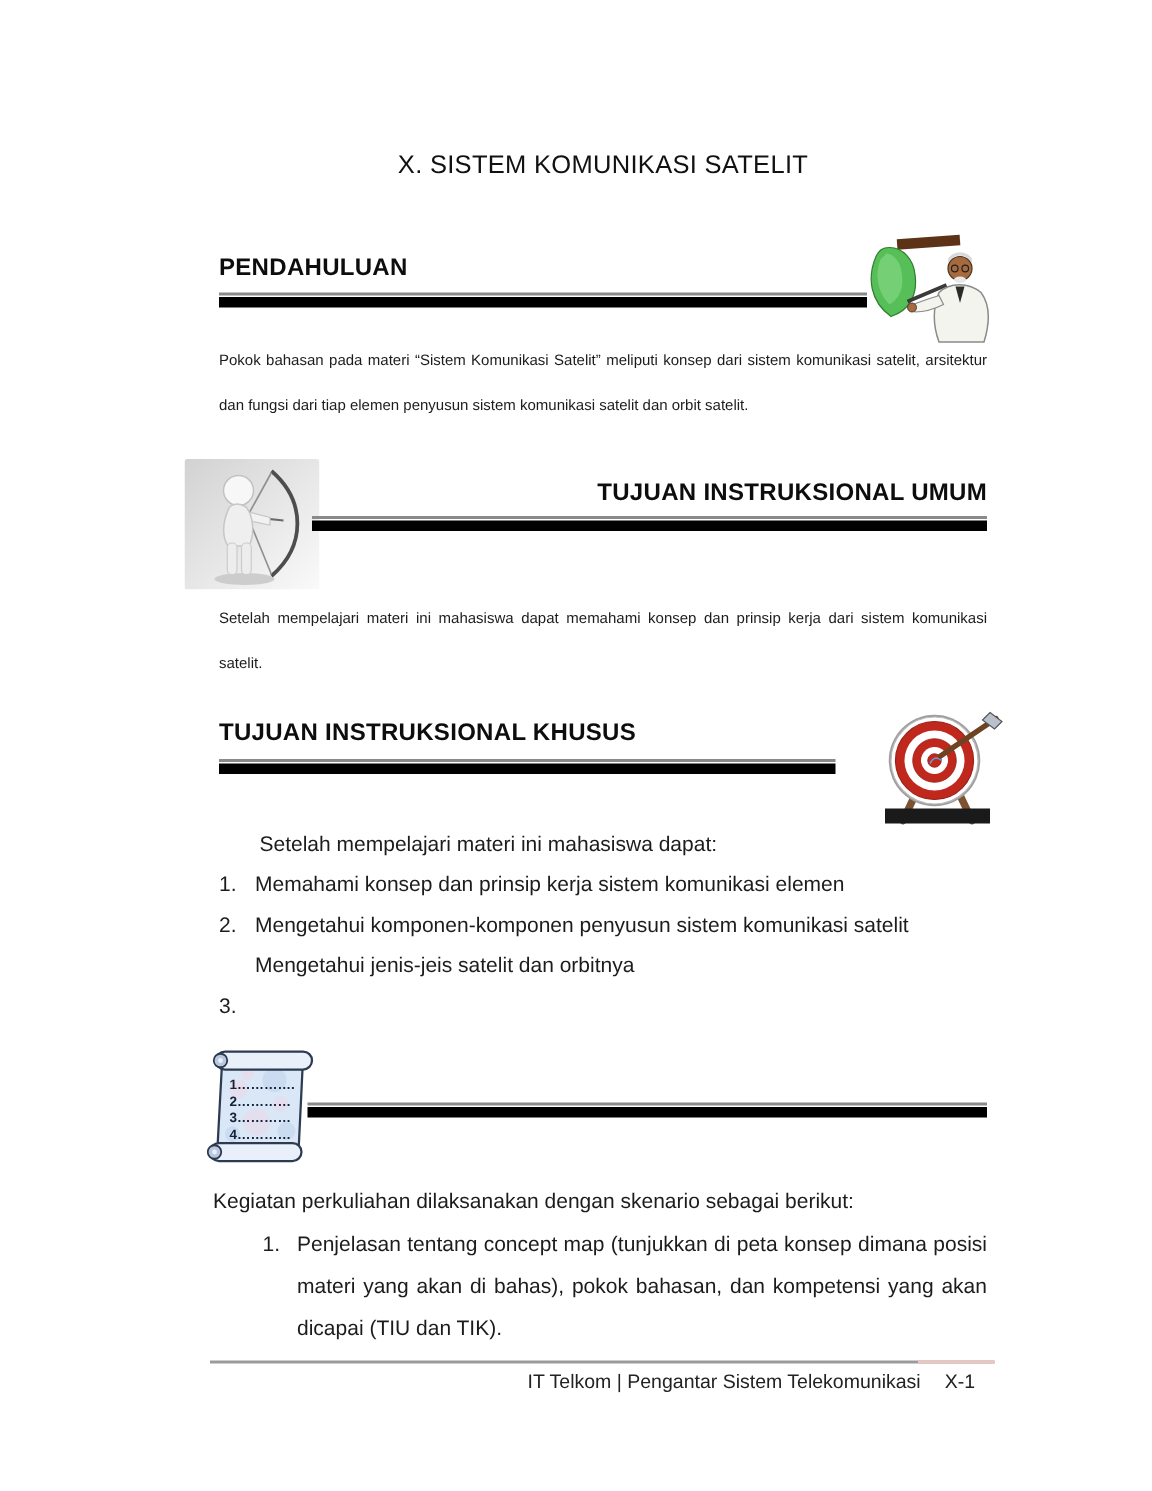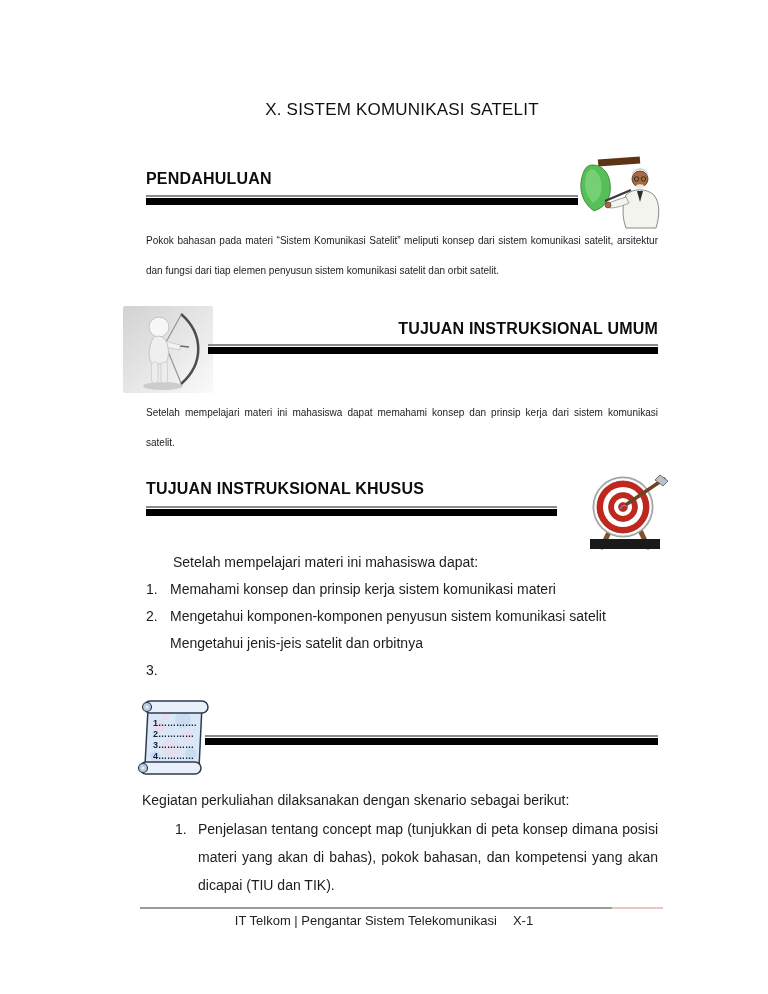--- a/index.html
+++ b/index.html
@@ -115,21 +115,21 @@
     <circle cx="45" cy="34" r="4.5" fill="#c0281e" stroke="#992017" stroke-width="0.6"></circle>
     <path d="M42,36 q3,-6 8,-2" fill="none" stroke="#6f93c4" stroke-width="1.2"></path>
     <line x1="86" y1="6" x2="49" y2="31" stroke="#6e4322" stroke-width="3.5" stroke-linecap="round"></line>
     <polygon points="82,2 90,8 85,13 77,7" fill="#b9c2cc" stroke="#555555" stroke-width="0.8"></polygon>
   </svg>
 
   <div class="abs list-block" style="left:146px; top:549px; width:520px;">
     <div class="intro-indent">Setelah mempelajari materi ini mahasiswa dapat:</div>
     <div class="li">
       <span class="num">1.</span>
-      <span>Memahami konsep dan prinsip kerja sistem komunikasi materi</span>
+      <span>Memahami konsep dan prinsip kerja sistem komunikasi elemen</span>
     </div>
     <div class="li">
       <span class="num">2.</span>
       <span>Mengetahui komponen-komponen penyusun sistem komunikasi satelit</span>
       <div>Mengetahui jenis-jeis satelit dan orbitnya</div>
     </div>
     <div class="li">
       <span class="num">3.</span>
     </div>
   </div>
@@ -170,17 +170,17 @@
   <div class="abs list-block" style="left:142px; top:787px; width:512px; line-height:27px;">Kegiatan perkuliahan dilaksanakan dengan skenario sebagai berikut:</div>
 
   <div class="abs sk-item" style="left:175px; top:815px; width:483px; font-size:14px; line-height:28px;">
     <span class="num">1.</span>
     <span class="txt">Penjelasan tentang concept map (tunjukkan di peta konsep dimana posisi materi yang akan di bahas), pokok bahasan, dan kompetensi yang akan dicapai (TIU dan TIK).</span>
   </div>
 
   <div class="abs footer-line" style="left:140px; top:907px; width:523px;">
     <div class="accent"></div>
   </div>
-  <div class="abs footer-text" style="left:132px; top:913px; width:504px;text-align:center;">
+  <div class="abs footer-text" style="left:146px; top:913px; width:504px;">
     <span>IT Telkom | Pengantar Sistem Telekomunikasi</span><span class="pgnum">X-1</span>
   </div>
 
 </div>
 
 </body></html>

